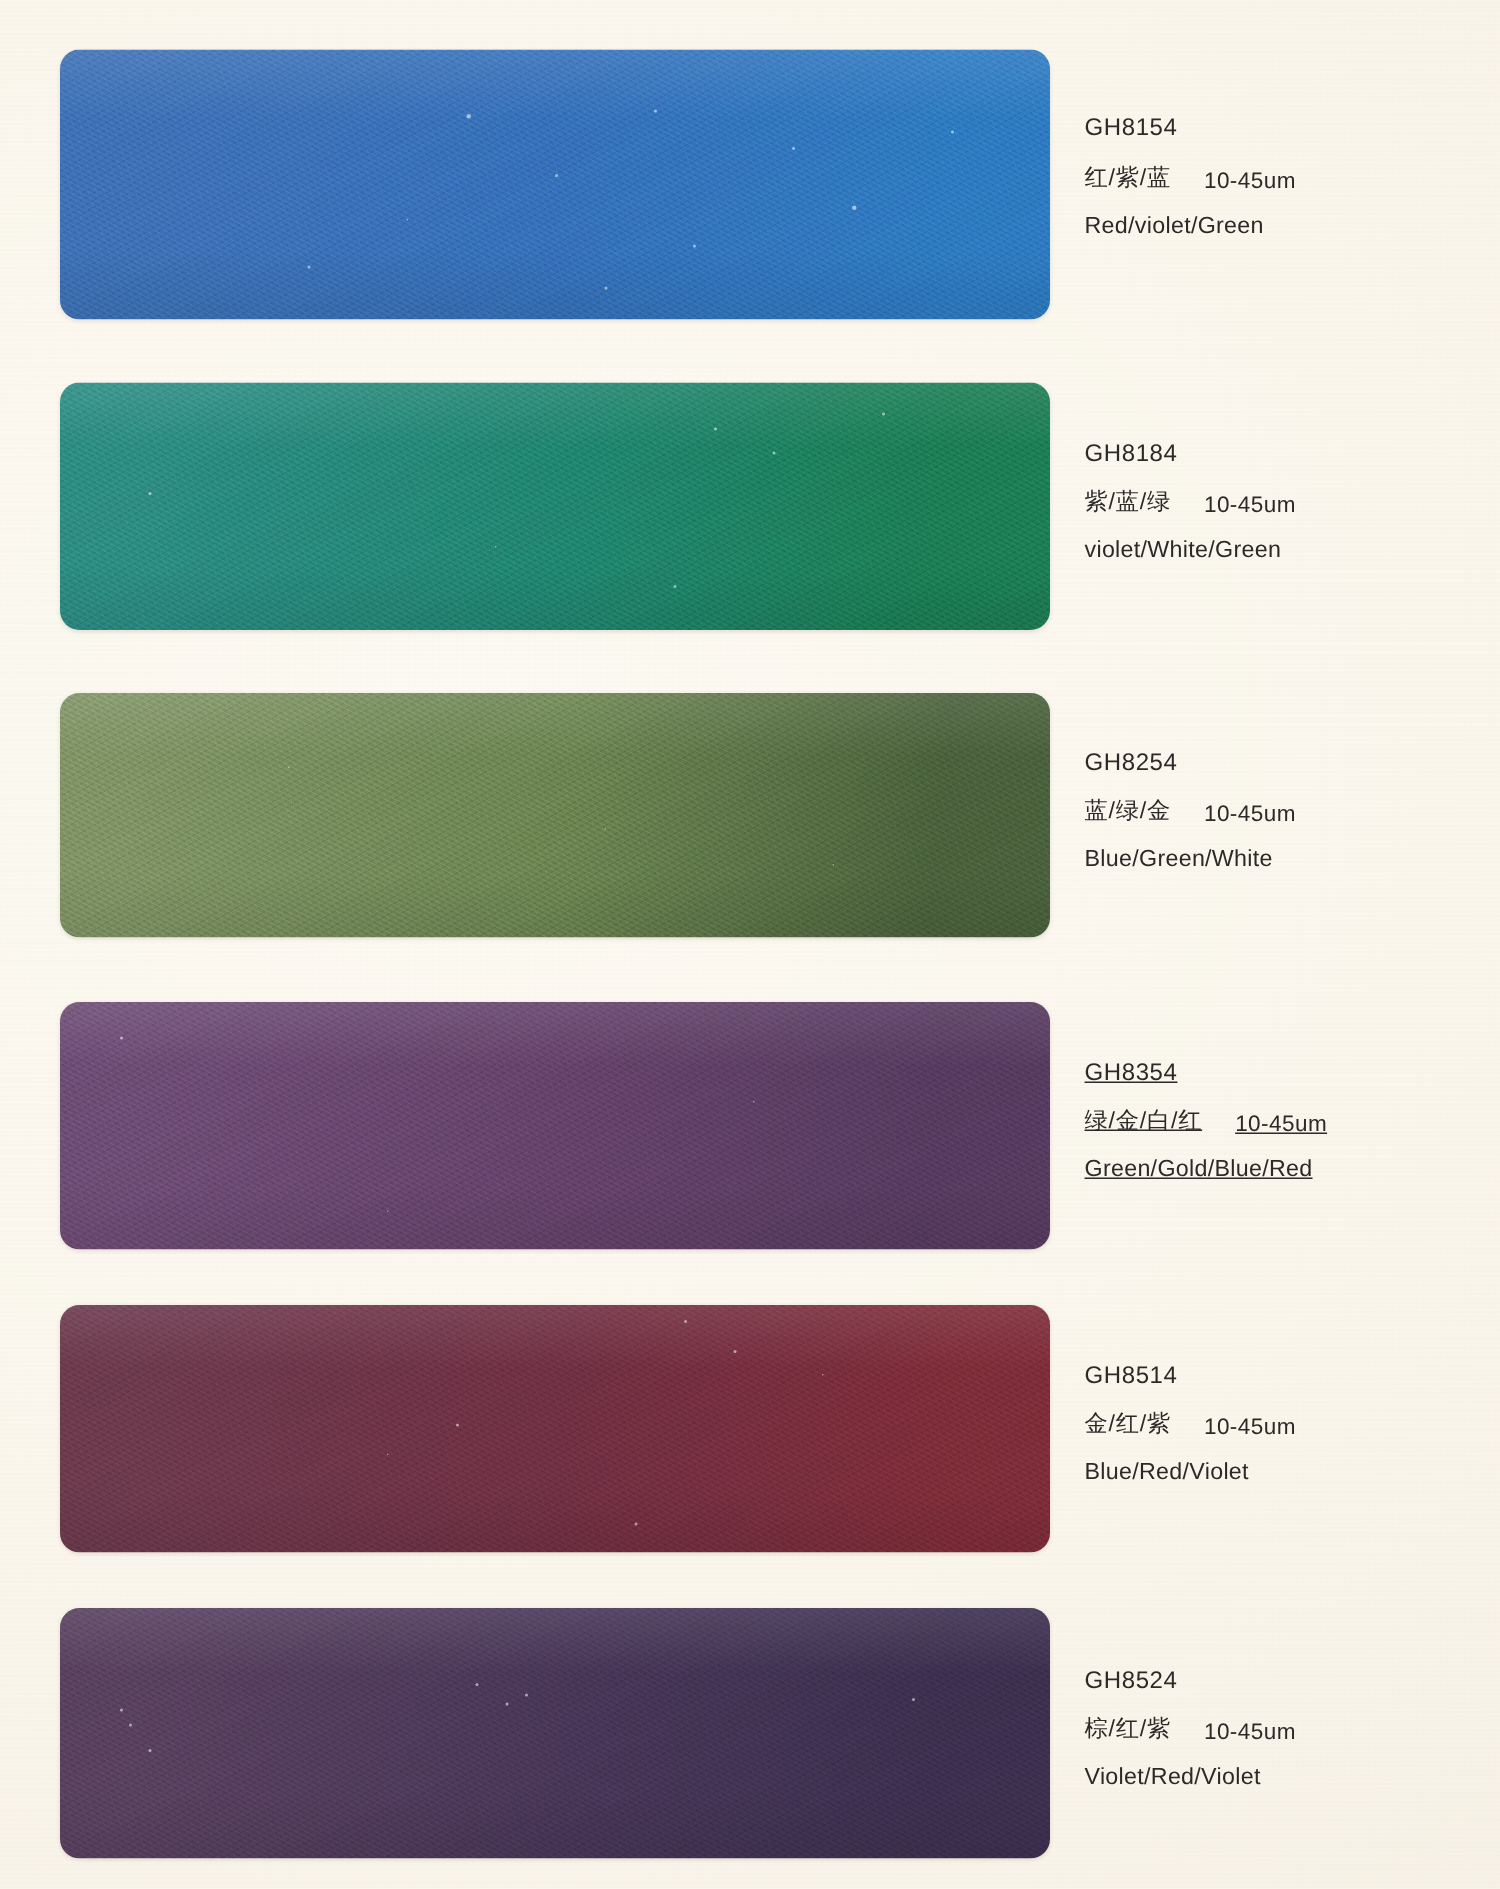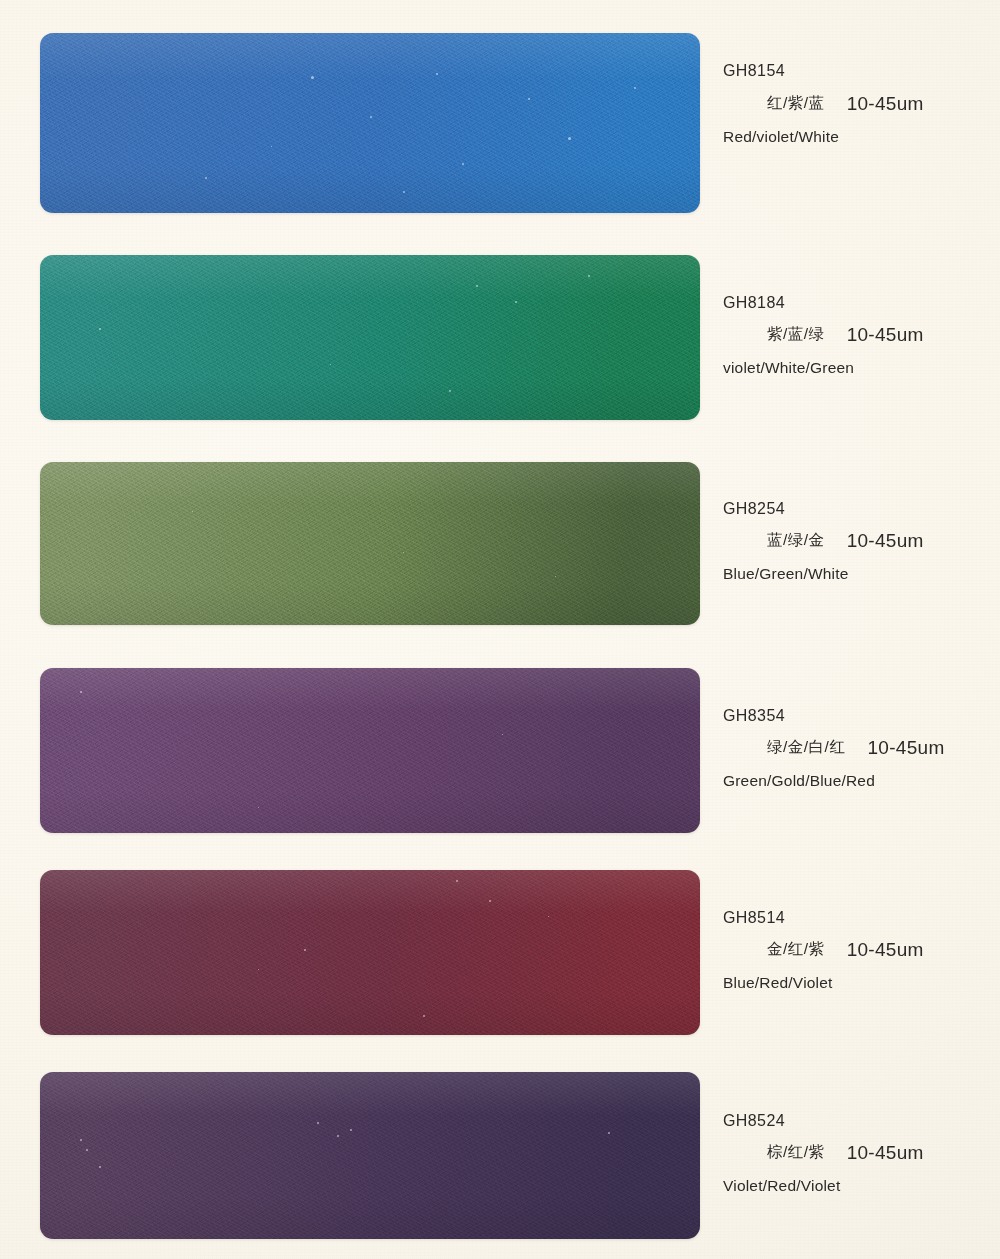--- a/index.html
+++ b/index.html
@@ -105,30 +105,29 @@
   }
   .label-code {
     font-size:16px;
     letter-spacing:.4px;
     line-height:1.1;
     white-space:nowrap;
   }
   .label-cn-line {
     margin-top:13px;
     display:flex;
-    align-items:flex-start;
+    align-items:flex-end;
     white-space:nowrap;
-    margin-left:44px;
   }
   .label-cn {
     font-size:15.5px;
     letter-spacing:.5px;
   }
   .label-size {
-    font-size:19px;
+    font-size:15px;
     letter-spacing:.3px;
     margin-left:22px;
   }
   .label-en {
     margin-top:13px;
     font-size:15.5px;
     letter-spacing:.2px;
     white-space:nowrap;
   }
 </style>
@@ -148,27 +147,27 @@
         <div class="fleck" style="left: 60%; top: 22%; width: 2px; height: 2px;"></div>
         <div class="fleck" style="left: 64%; top: 72%; width: 2px; height: 2px;"></div>
         <div class="fleck" style="left: 74%; top: 36%; width: 2px; height: 2px;"></div>
         <div class="fleck" style="left: 80%; top: 58%; width: 3px; height: 3px;"></div>
         <div class="fleck" style="left: 90%; top: 30%; width: 2px; height: 2px;"></div>
         <div class="fleck" style="left: 25%; top: 80%; width: 2px; height: 2px;"></div>
         <div class="fleck" style="left: 55%; top: 88%; width: 2px; height: 2px;"></div>
         <div class="fleck" style="left: 35%; top: 63%; width: 1px; height: 1px;"></div>
         <div class="chip-shade"></div>
       </div>
-      <div class="label" style="top: 62px;">
+      <div class="label" style="top: 77px;">
         <div class="label-code">GH8154</div>
         <div class="label-cn-line">
           <span class="label-cn">红/紫/蓝</span>
           <span class="label-size">10-45um</span>
         </div>
-        <div class="label-en">Red/violet/White</div>
+        <div class="label-en">Red/violet/Green</div>
       </div>
     </div>
     <div class="swatch-row" style="top: 0px;">
       <div class="chip" style="top: 255px; height: 165px;">
         <div class="chip-paint" style="background: linear-gradient(96deg, rgb(44, 138, 129) 0%, rgb(44, 138, 129) 8%, rgb(32, 131, 110) 52%, rgb(28, 123, 82) 88%, rgb(28, 123, 82) 100%);"></div>
         <div class="chip-grain"></div>
         <div class="fleck" style="left: 9%; top: 44%; width: 2px; height: 2px;"></div>
         <div class="fleck" style="left: 62%; top: 82%; width: 2px; height: 2px;"></div>
         <div class="fleck" style="left: 66%; top: 18%; width: 2px; height: 2px;"></div>
         <div class="fleck" style="left: 72%; top: 28%; width: 2px; height: 2px;"></div>
@@ -205,21 +204,21 @@
     </div>
     <div class="swatch-row" style="top: 0px;">
       <div class="chip" style="top: 668px; height: 165px;">
         <div class="chip-paint" style="background: linear-gradient(96deg, rgb(108, 75, 115) 0%, rgb(108, 75, 115) 8%, rgb(99, 65, 104) 52%, rgb(85, 58, 94) 88%, rgb(85, 58, 94) 100%);"></div>
         <div class="chip-grain"></div>
         <div class="fleck" style="left: 6%; top: 14%; width: 2px; height: 2px;"></div>
         <div class="fleck" style="left: 33%; top: 84%; width: 1px; height: 1px;"></div>
         <div class="fleck" style="left: 70%; top: 40%; width: 1px; height: 1px;"></div>
         <div class="chip-shade"></div>
       </div>
-      <div class="label" style="top: 706.5px;">
+      <div class="label" style="top: 706.5px; text-decoration: underline;">
         <div class="label-code">GH8354</div>
         <div class="label-cn-line">
           <span class="label-cn">绿/金/白/红</span>
           <span class="label-size">10-45um</span>
         </div>
         <div class="label-en">Green/Gold/Blue/Red</div>
       </div>
     </div>
     <div class="swatch-row" style="top: 0px;">
       <div class="chip" style="top: 870px; height: 165px;">

